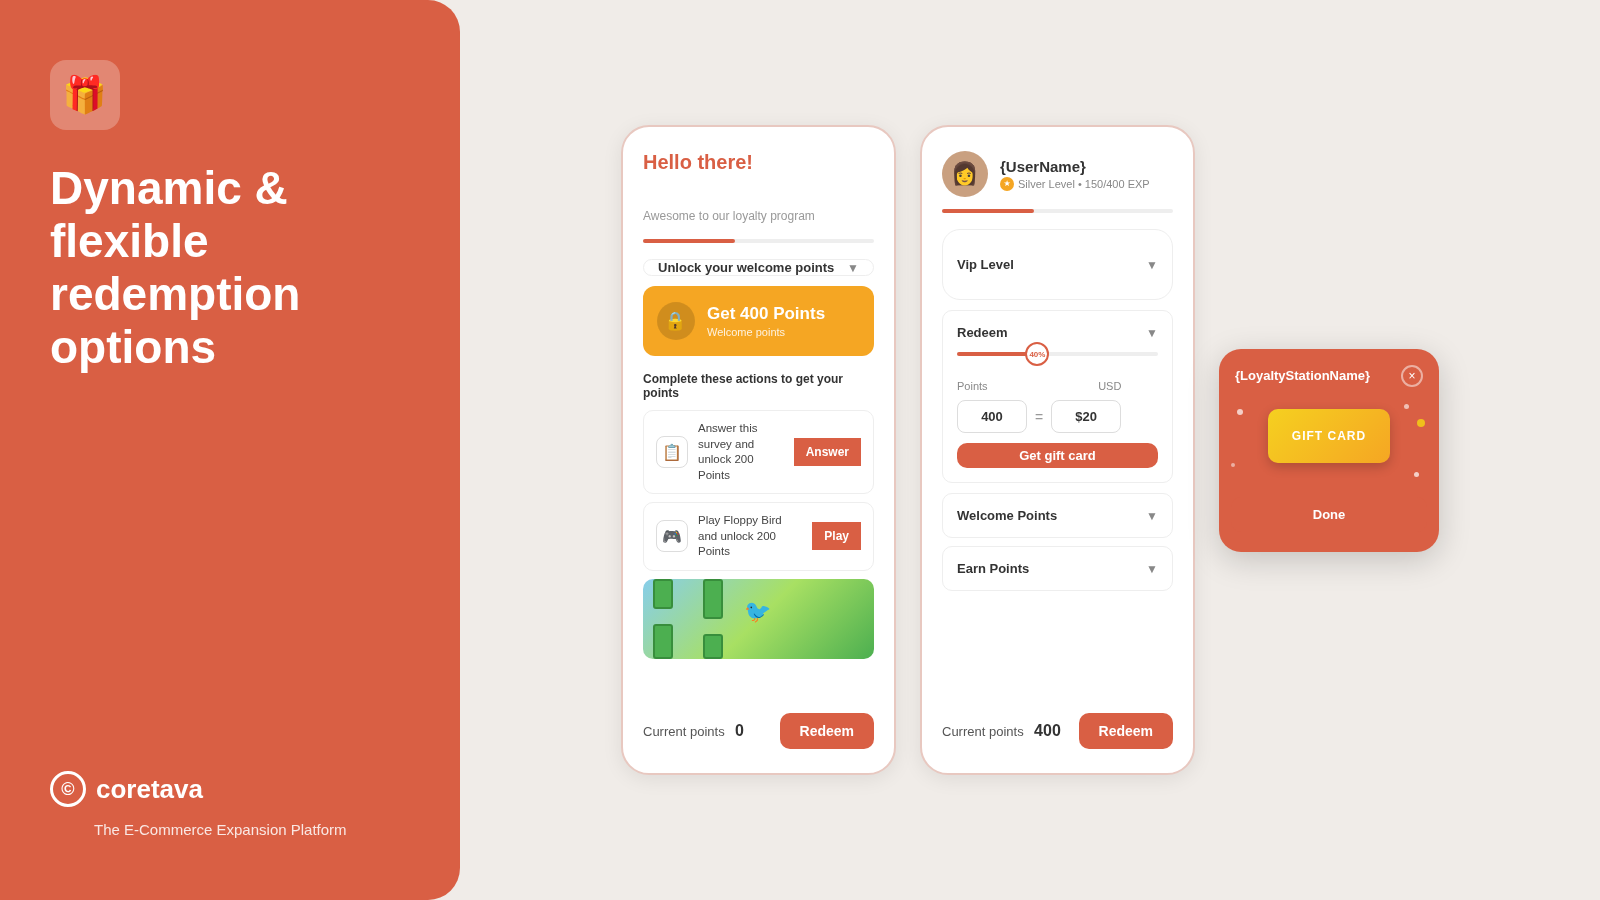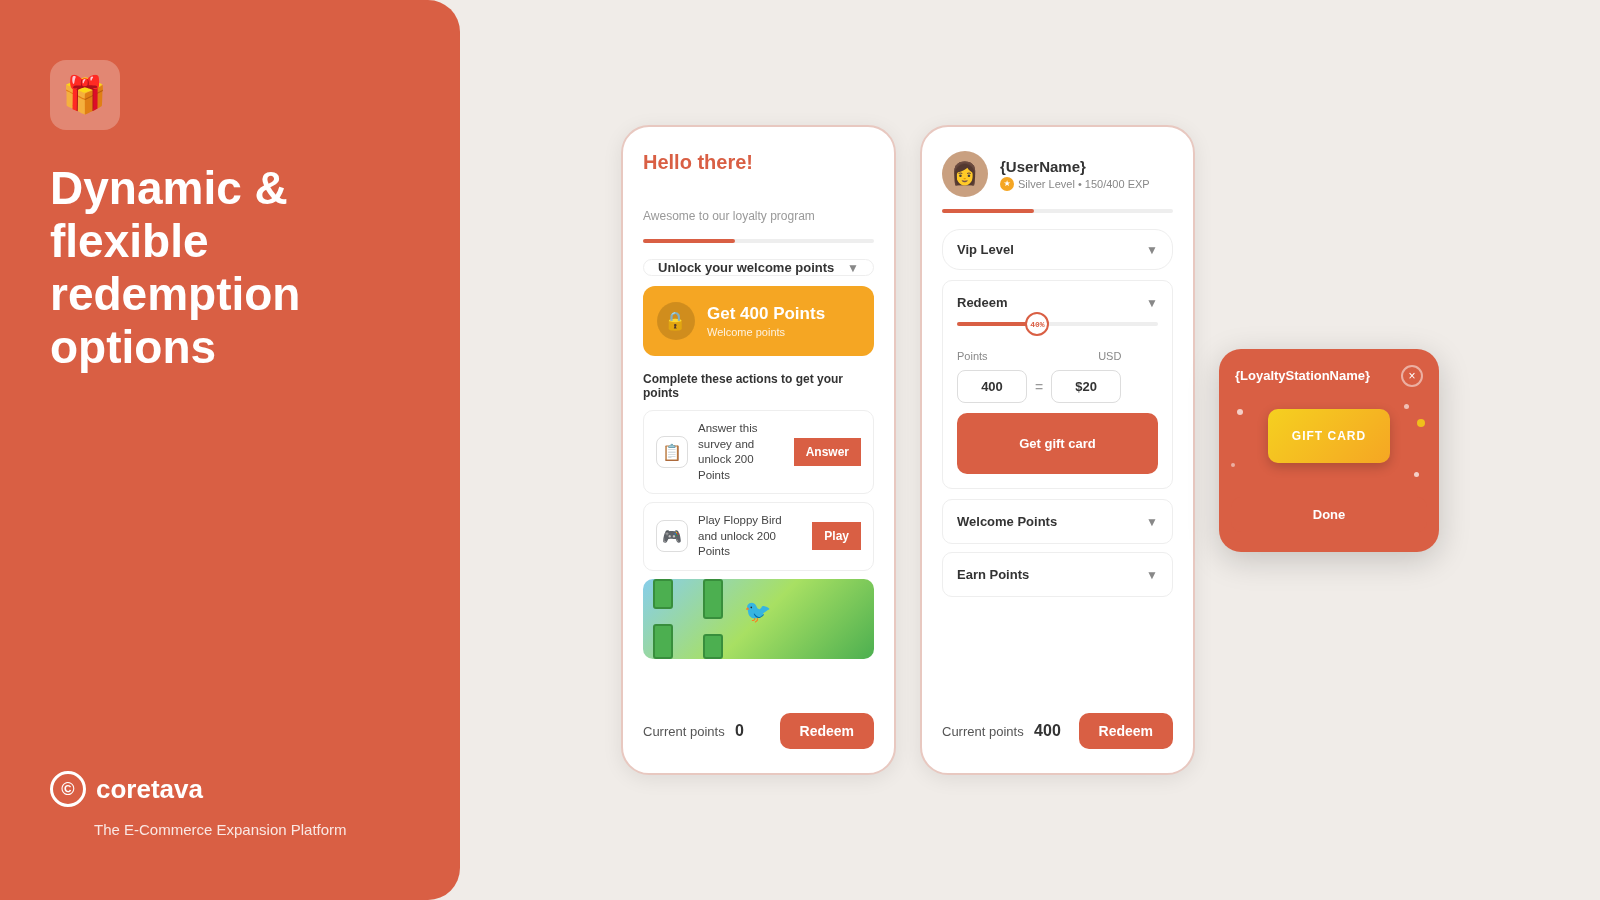--- a/index.html
+++ b/index.html
@@ -326,21 +326,21 @@
       display: flex;
       align-items: center;
       justify-content: center;
       font-size: 8px;
       color: #fff;
     }
 
     .vip-dropdown {
       border: 1.5px solid #eee;
       border-radius: 18px;
-      padding: 12px 14px;
+      padding: 27px 14px;
       display: flex;
       align-items: center;
       justify-content: space-between;
       margin-bottom: 10px;
       cursor: pointer;
     }
 
     .redeem-section {
       border: 1.5px solid #eee;
       border-radius: 10px;
@@ -353,21 +353,20 @@
       align-items: center;
       margin-bottom: 12px;
     }
     .redeem-title {
       font-size: 13px;
       font-weight: 600;
       color: #333;
     }
     .slider-container {
       margin-bottom: 24px;
-      font-family: Liberation Mono, monospace;
     }
     .slider-track {
       height: 4px;
       background: #eee;
       border-radius: 2px;
       position: relative;
       margin-bottom: 4px;
     }
     .slider-fill {
       height: 4px;
@@ -410,21 +409,21 @@
     }
     .equals-sign {
       font-size: 14px;
       color: #999;
     }
     .get-gift-btn {
       background: #d95f44;
       color: #fff;
       border: none;
       border-radius: 10px;
-      padding: 23px;
+      padding: 5px;
       width: 100%;
       font-size: 13px;
       font-weight: 700;
       cursor: pointer;
     }
 
     .collapsible-row {
       border: 1.5px solid #eee;
       border-radius: 10px;
       padding: 14px;

